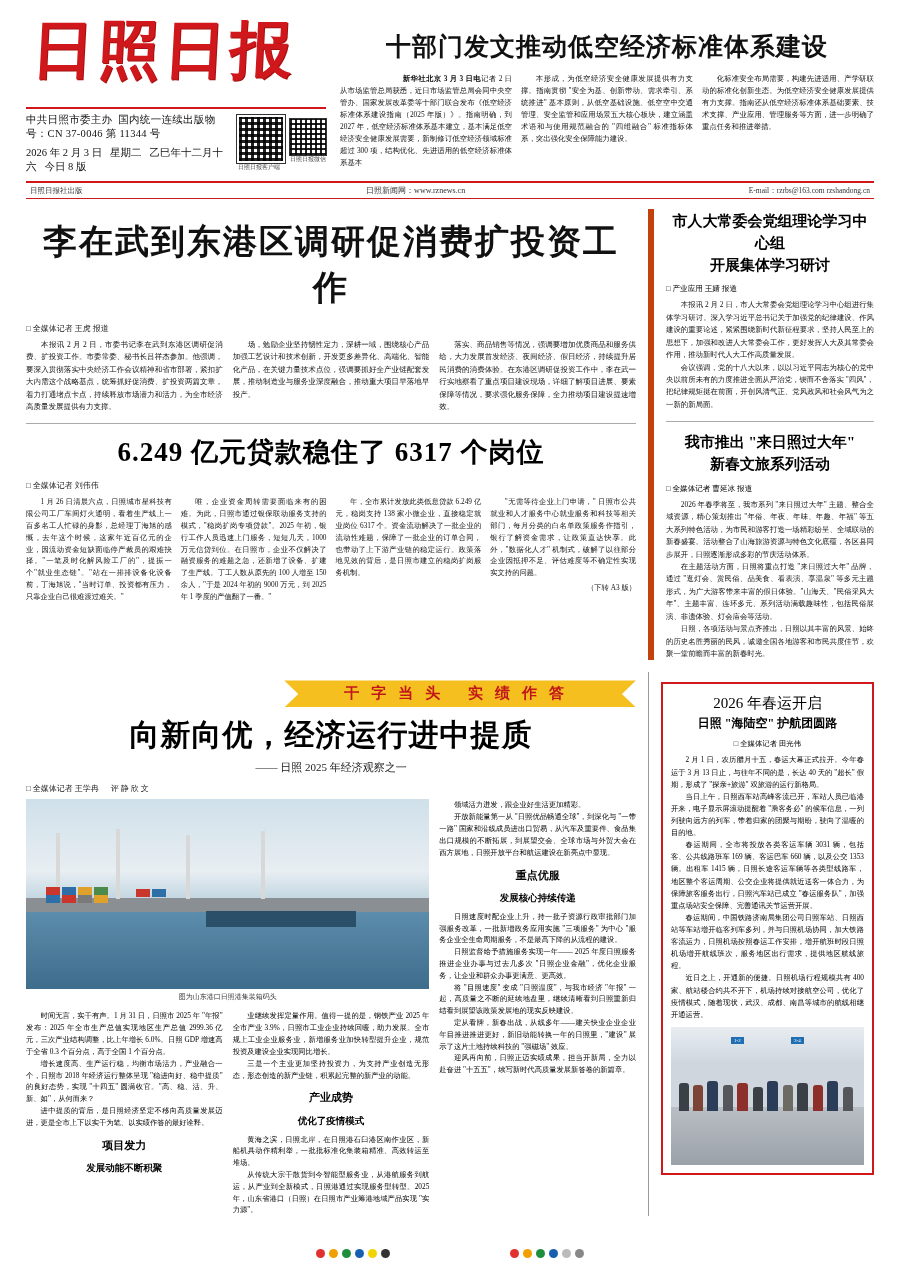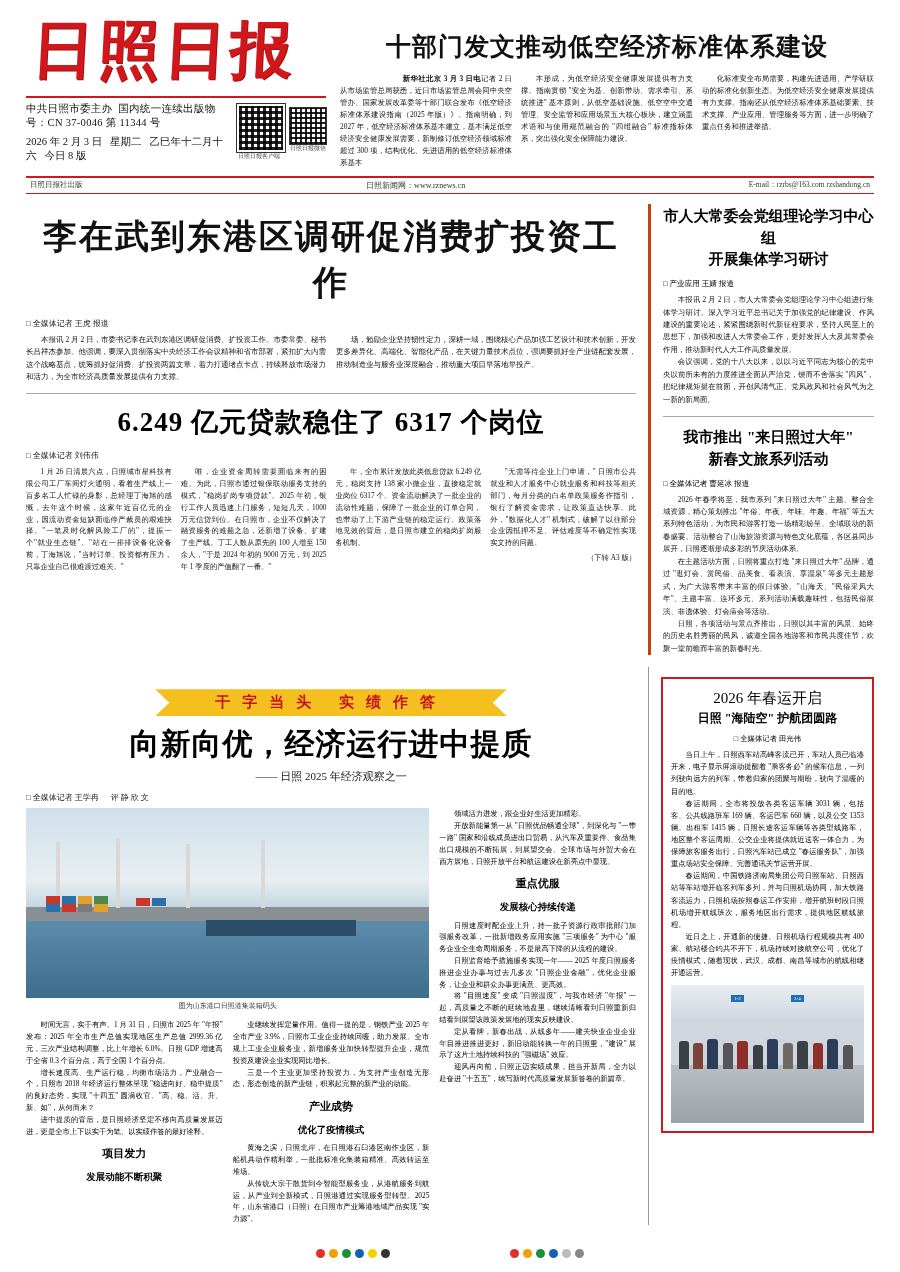--- a/index.html
+++ b/index.html
@@ -5,21 +5,21 @@
   html,body{margin:0;padding:0;background:#b8b8b8;}
   body{font-family:"Liberation Serif", serif;}
   .page{width:900px;height:1272px;background:#ffffff;position:relative;overflow:hidden;margin:0 auto;}
   .inner{position:absolute;left:26px;top:14px;width:848px;}
 
   
   .masthead{display:flex;align-items:flex-start;}
   .mast-left{width:300px;flex:0 0 300px;}
   .logo{font-family:"Liberation Serif",serif;color:#d0181c;font-weight:bold;font-size:62px;letter-spacing:4px;line-height:1.05;margin:4px 0 0 6px;
         text-shadow:1px 1px 0 #a5110f;transform:skewX(-3deg);}
-  .mast-meta{margin-top:13px;border-top:2px solid #d0181c;padding-top:4px;}
+  .mast-meta{margin-top:24px;border-top:2px solid #d0181c;padding-top:4px;}
   .mast-meta .l1{font-size:10.5px;color:#111;letter-spacing:0.3px;}
   .mast-meta .l2{font-size:10.5px;color:#111;margin-top:5px;}
   .mastrow{display:flex;align-items:flex-start;}
   .qr{width:44px;height:44px;margin-left:6px;margin-top:2px;
       background:
         repeating-linear-gradient(90deg,#222 0 3px,#fff 3px 6px),
         repeating-linear-gradient(0deg,#222 0 3px,#fff 3px 6px);
       background-blend-mode:multiply;border:2px solid #fff;outline:1px solid #333;}
   .qr2{width:36px;height:36px;margin-left:5px;margin-top:6px;
       background:
@@ -33,39 +33,39 @@
   .mast-headline{font-size:25px;font-weight:bold;letter-spacing:1px;text-align:center;color:#111;margin:16px 0 10px;}
   .mast-cols{display:flex;gap:9px;font-size:7.4px;line-height:1.62;color:#111;text-align:justify;}
   .mast-cols .c{flex:1;}
   .mast-cols .lead{font-weight:bold;padding-left:48px;}
 
   .redbar{margin-top:7px;border-top:2px solid #d0181c;border-bottom:1px solid #d0181c;height:15px;display:flex;align-items:center;justify-content:space-between;font-size:7.5px;color:#333;padding:0 4px;}
   .redbar .mid{font-size:8px;}
 
   
   .body{display:flex;margin-top:10px;}
-  .colL{width:610px;flex:0 0 610px;padding-right:12px;border-right:3px solid #c2410c;}
+  .colL{width:610px;flex:0 0 610px;padding-right:12px;border-right:6px solid #c2410c;}
   .colR{flex:1;padding-left:12px;}
 
   h1.lead-title{font-size:34px;font-weight:bold;text-align:center;letter-spacing:2px;margin:10px 0 12px;color:#111;}
   .byline{font-size:8px;color:#222;margin:0 0 5px 0;}
   .cols3{display:flex;gap:10px;font-size:7.5px;line-height:1.65;text-align:justify;color:#111;}
   .cols3 .c{flex:1;}
   .cols4{display:flex;gap:9px;font-size:7.3px;line-height:1.62;text-align:justify;color:#111;}
   .cols4 .c{flex:1;}
   .indent{text-indent:2em;display:block;}
 
   .rule{border-top:1px solid #aaa;margin:10px 0;}
   h2.sub-title{font-size:27px;font-weight:bold;text-align:center;letter-spacing:1px;margin:8px 0 10px;}
 
   
   h3.r-title{font-size:15px;font-weight:bold;text-align:center;line-height:1.45;margin:2px 0 8px;}
   .r-body{font-size:7.4px;line-height:1.68;text-align:justify;color:#111;}
   .r-byline{font-size:7.6px;margin-bottom:5px;}
-  .ribbon-wrap{display:flex;justify-content:center;margin:22px 0 8px;}
+  .ribbon-wrap{display:flex;justify-content:flex-end;margin:8px 0 8px;}
   .ribbon-wrap .rb{background:#f5c01f;padding:4px 60px;color:#c0161b;font-weight:bold;font-size:15px;letter-spacing:12px;
       clip-path:polygon(0 0,100% 0,96% 50%,100% 100%,0 100%,4% 50%);}
   h2.feature-title{font-size:30px;font-weight:bold;text-align:center;letter-spacing:1px;margin:4px 0 4px;}
   .feature-sub{text-align:center;font-size:11px;color:#222;margin-bottom:8px;}
 
   
   .photo{position:relative;width:100%;height:190px;overflow:hidden;background:#3a6d93;}
   .ph-sky{position:absolute;inset:0;background:linear-gradient(#cfe0ea 0%,#e8eef2 38%,#bcd2de 55%,#6f97b2 100%);}
   .ph-sea{position:absolute;left:0;right:0;top:56%;bottom:0;background:linear-gradient(#5f8fae,#3e6c8c);}
   .ph-dock{position:absolute;left:0;right:0;top:52%;height:14px;background:#8a8f93;}
@@ -155,20 +155,23 @@
     <div class="colL">
 
       <h1 class="lead-title">李在武到东港区调研促消费扩投资工作</h1>
       <div class="byline">□ 全媒体记者  王虎  报道</div>
       <div class="cols3">
         <div class="c">
               <span class="indent">本报讯 2 月 2 日，市委书记李在武到东港区调研促消费、扩投资工作。市委常委、秘书长吕祥杰参加。他强调，要深入贯彻落实中央经济工作会议精神和省市部署，紧扣扩大内需这个战略基点，统筹抓好促消费、扩投资两篇文章，着力打通堵点卡点，持续释放市场潜力和活力，为全市经济高质量发展提供有力支撑。</span>
             </div>
         <div class="c">
               <span class="indent">场，勉励企业坚持韧性定力，深耕一域，围绕核心产品加强工艺设计和技术创新，开发更多差异化、高端化、智能化产品，在关键力量技术点位，强调要抓好全产业链配套发展，推动制造业与服务业深度融合，推动重大项目早落地早投产。</span>
+            </div>
+        <div class="c">
+              <span class="indent">落实、商品销售等情况，强调要增加优质商品和服务供给，大力发展首发经济、夜间经济、假日经济，持续提升居民消费的消费体验。在东港区调研促投资工作中，李在武一行实地察看了重点项目建设现场，详细了解项目进展、要素保障等情况，要求强化服务保障，全力推动项目建设提速增效。</span>
             </div>
       </div>
 
       <div class="rule"></div>
 
       <h2 class="sub-title">6.249 亿元贷款稳住了 6317 个岗位</h2>
       <div class="byline">□ 全媒体记者  刘伟伟</div>
       <div class="cols4">
         <div class="c">
               <span class="indent">1 月 26 日清晨六点，日照城市星科技有限公司工厂车间灯火通明，看着生产线上一百多名工人忙碌的身影，总经理丁海旭的感慨，去年这个时候，这家年近百亿元的企业，因流动资金短缺面临停产裁员的艰难抉择。"一笔及时化解风险工厂的"，提振一个"就业生态链"。"站在一排排设备化设备前，丁海旭说，"当时订单、投资都有压力，只靠企业自己很难渡过难关。"</span>
@@ -282,20 +285,21 @@
         </div>
       </div>
     </div>
 
     <div style="flex:1;padding-left:12px;">
       <div class="boxed">
         <h3>2026 年春运开启</h3>
         <h4>日照 "海陆空" 护航团圆路</h4>
         <div class="b-byline">□ 全媒体记者  田光伟</div>
         <div class="b-body">
+          <span class="indent">2 月 1 日，农历腊月十五，春运大幕正式拉开。今年春运于 3 月 13 日止，与往年不同的是，长达 40 天的 "超长" 假期，形成了 "探亲+旅游" 双旅游的运行新格局。</span>
           <span class="indent">当日上午，日照西车站高峰客流已开，车站人员已临港开来，电子显示屏滚动提醒着 "乘客务必" 的候车信息，一列列驶向远方的列车，带着归家的团聚与期盼，驶向了温暖的目的地。</span>
           <span class="indent">春运期间，全市将投放各类客运车辆 3031 辆，包括客、公共线路班车 169 辆、客运巴车 660 辆，以及公交 1353 辆。出租车 1415 辆，日照长途客运车辆等各类型线路车，地区整个客运周期、公交企业将提供就近送客一体合力，为保障旅客服务出行，日照汽车站已成立 "春运服务队"，加强重点场站安全保障、完善通讯关节运营开展。</span>
           <span class="indent">春运期间，中国铁路济南局集团公司日照车站、日照西站等车站增开临客列车多列，并与日照机场协同，加大铁路客流运力，日照机场按照春运工作安排，增开航班时段日照机场增开航线班次，服务地区出行需求，提供地区航线旅程。</span>
           <span class="indent">近日之上，开通新的便捷。日照机场行程规模共有 400 家、航站楼合约共不开下，机场持续对接航空公司，优化了疫情模式，随着现状，武汉、成都、南昌等城市的航线相继开通运营。</span>
         </div>
 
         <div class="boxed-photo">
           <div class="bp-ceiling"></div>
           <div class="bp-floor"></div>
           <div class="bp-sign" style="left:60px;top:10px;">1-2</div>

